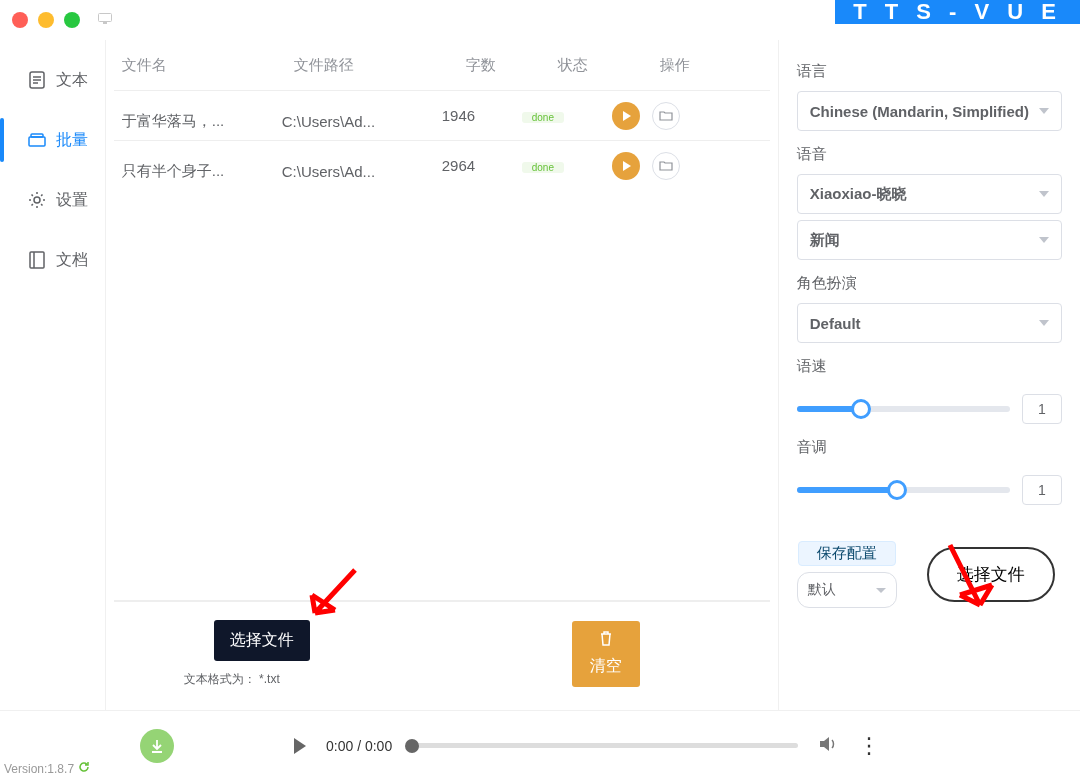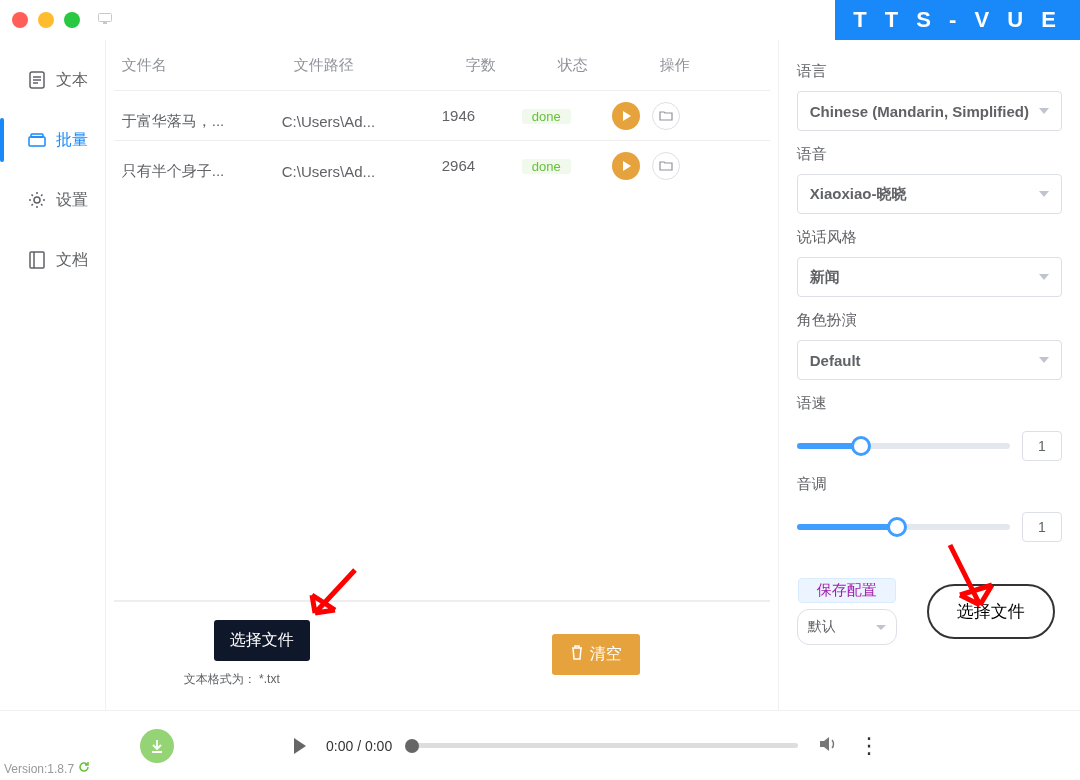--- a/index.html
+++ b/index.html
@@ -5,60 +5,60 @@
   * { box-sizing: border-box; margin: 0; padding: 0; }
   body { font-family: -apple-system, "Segoe UI", "Microsoft YaHei", sans-serif; font-size: 14px; color: #333; background: #fff; width: 1080px; height: 780px; overflow: hidden; position: relative; }
 
   .titlebar { height: 40px; display: flex; align-items: center; padding: 0 12px; position: relative; }
   .traffic { display: flex; gap: 10px; align-items: center; }
   .dot { width: 16px; height: 16px; border-radius: 50%; }
   .dot.red { background: #FF5F57; }
   .dot.yellow { background: #FEBC2E; }
   .dot.green { background: #28C840; }
   .monitor-icon { margin-left: 18px; color: #bbb; font-size: 13px; }
-  .app-title { position: absolute; right: 0; top: 0; height: 40px; background: #1989FA; color: #fff; font-weight: 700; letter-spacing: 6px; font-size: 22px; padding: 0 18px; display:flex; align-items:center; }
+  .app-title { position: absolute; right: 0; top: 0; height: 24px; background: #1989FA; color: #fff; font-weight: 700; letter-spacing: 6px; font-size: 22px; padding: 0 18px; display:flex; align-items:center; }
 
   .shell { display: flex; height: calc(100% - 40px - 70px); }
 
   .sidebar { width: 120px; padding-top: 10px; }
   .side-item { display: flex; align-items: center; gap: 10px; height: 60px; padding-left: 28px; color: #606266; font-size: 16px; cursor: pointer; position: relative; }
   .side-item.active { color: #1989FA; }
   .side-item.active::before { content:""; position:absolute; left:0; top:8px; bottom:8px; width:4px; background:#1989FA; border-radius:2px; }
   .side-icon { width: 18px; display:flex; justify-content:center; }
 
   .main { flex: 1; padding: 0 8px; display:flex; flex-direction:column; border-left:1px solid #f0f0f0; border-right:1px solid #f0f0f0; }
   .tbl-head, .tbl-row { display: grid; grid-template-columns: 160px 160px 80px 90px 110px; align-items: center; height: 50px; padding-left: 8px; }
   .tbl-head { color: #909399; font-weight: 500; font-size:15px;gap:12px; }
   .tbl-row { border-top: 1px solid #eee; font-size:15px; color:#606266; }
   .ellipsis { white-space: nowrap; overflow: hidden; text-overflow: ellipsis; margin-top: 11px; }
-  .status-tag { display:inline-block; background:#f0f9eb; color:#67C23A; padding: 0 10px; border-radius: 3px; font-size: 13px; }
+  .status-tag { display:inline-block; background:#f0f9eb; color:#67C23A; padding: 0 10px; border-radius: 3px; font-size: 10px; }
   .ops { display:flex; align-items:center; gap:12px; }
   .play-btn { width:28px; height:28px; border-radius:50%; background:#E6A23C; display:flex; align-items:center; justify-content:center; color:#fff; cursor:pointer; }
   .folder-btn { width:28px; height:28px; border-radius:50%; border:1px solid #dcdfe6; display:flex; align-items:center; justify-content:center; color:#909399; cursor:pointer; font-size:11px; }
   .play-tri { width:0; height:0; border-left:8px solid #fff; border-top:5px solid transparent; border-bottom:5px solid transparent; margin-left:2px; }
 
   .bottom-row { margin-top:auto; display:flex; align-items:center; gap:10px; padding: 18px 10px 22px; border-top: 2px solid #eee; }
   .select-file { background:#0f172a; color:#fff; padding:10px 16px; border:none; border-radius:3px; font-size:16px; cursor:pointer; margin-left:90px; }
   .file-hint { font-size:12px; color:#606266; margin-top:10px; margin-left:60px; }
   .select-col { display:flex; flex-direction:column; align-items:flex-start; }
-  .clear-btn { background:#E6A23C; color:#fff; padding:10px 18px; border:none; border-radius:3px; font-size:16px; cursor:pointer; margin-left:auto; margin-right:120px; display:flex; align-items:center; gap:6px; }
+  .clear-btn { background:#E6A23C; color:#fff; padding:10px 18px; border:none; border-radius:3px; font-size:16px; cursor:pointer; margin-left:auto; margin-right:120px; display:flex; align-items:center; gap:6px;flex-direction:column; }
 
   .panel { width: 340px; padding: 14px 18px 0 18px; display:flex; flex-direction:column; gap:6px; }
   .field-label { color:#606266; margin-top:8px; margin-bottom:4px; font-size:15px; }
   .select { width:100%; height:40px; border:1px solid #dcdfe6; border-radius:4px; padding: 0 30px 0 12px; display:flex; align-items:center; color:#606266; position:relative; cursor:pointer; font-size:15px;font-weight:bold; }
   .select::after { content:""; position:absolute; right:12px; top:16px; width:0; height:0; border-left:5px solid transparent; border-right:5px solid transparent; border-top:6px solid #c0c4cc; }
   .slider-wrap { display:flex; align-items:center; gap:12px; margin-top:8px; }
   .slider { flex:1; height:6px; background:#e4e7ed; border-radius:3px; position:relative; cursor:pointer; }
   .track-fill { position:absolute; left:0; top:0; bottom:0; background:#409EFF; border-radius:3px; }
   .thumb { position:absolute; top:50%; width:20px; height:20px; border:3px solid #409EFF; background:#fff; border-radius:50%; transform:translate(-50%, -50%); }
   .numbox { width:40px; height:30px; border:1px solid #dcdfe6; border-radius:4px; display:flex; align-items:center; justify-content:center; color:#606266; }
 
   .panel-bottom { display:flex; align-items:center; gap:30px; margin-top:30px; }
   .save-col { display:flex; flex-direction:column; align-items:center; gap:6px; }
-  .save-link { color:#a21caf; background:none; border:none; cursor:pointer; font-size:15px; padding:2px 18px; border:1px solid #d9ecff; background:#ecf5ff; border-radius:4px; }
+  .save-link { color:#0c4a6e; background:none; border:none; cursor:pointer; font-size:15px; padding:2px 18px; border:1px solid #d9ecff; background:#ecf5ff; border-radius:4px; }
   .small-select { height:36px; border:1px solid #dcdfe6; border-radius:12px; width:100px; display:flex; align-items:center; padding:0 10px; color:#606266; position:relative; cursor:pointer; }
   .small-select::after { content:""; position:absolute; right:10px; top:15px; width:0; height:0; border-left:5px solid transparent; border-right:5px solid transparent; border-top:5px solid #c0c4cc; }
   .start-btn { border:2px solid #333; background:#fff; border-radius:999px; padding: 14px 28px; font-size:17px; cursor:pointer; }
 
   .player-bar { height:70px; border-top:1px solid #f0f0f0; display:flex; align-items:center; padding:0 20px 0 140px; gap:20px; position:relative; }
   .dl-circle { width:34px; height:34px; border-radius:50%; background:#95d475; display:flex; align-items:center; justify-content:center; color:#fff; margin-right:100px; cursor:pointer; }
   .player-play { width:0; height:0; border-left:12px solid #666; border-top:8px solid transparent; border-bottom:8px solid transparent; cursor:pointer; }
   .player-time { color:#333; }
   .player-track { flex:1; height:5px; background:#ddd; border-radius:3px; position:relative; cursor:pointer; }
   .player-track .tthumb { width:14px; height:14px; border-radius:50%; background:#666; position:absolute; left:0; top:50%; transform:translate(-50%,-50%); }
@@ -190,21 +190,20 @@
     </div>
   </div>
 
   <div class="panel">
     <div class="field-label">语言</div>
     <div class="select">Chinese (Mandarin, Simplified)</div>
 
     <div class="field-label">语音</div>
     <div class="select">Xiaoxiao-晓晓</div>
 
-    <div class="field-label">说话风格</div>
     <div class="select">新闻</div>
 
     <div class="field-label">角色扮演</div>
     <div class="select">Default</div>
 
     <div class="field-label">语速</div>
     <div class="slider-wrap">
       <div class="slider">
         <div class="track-fill" style="width:30%"></div>
         <div class="thumb" style="left:30%"></div>

